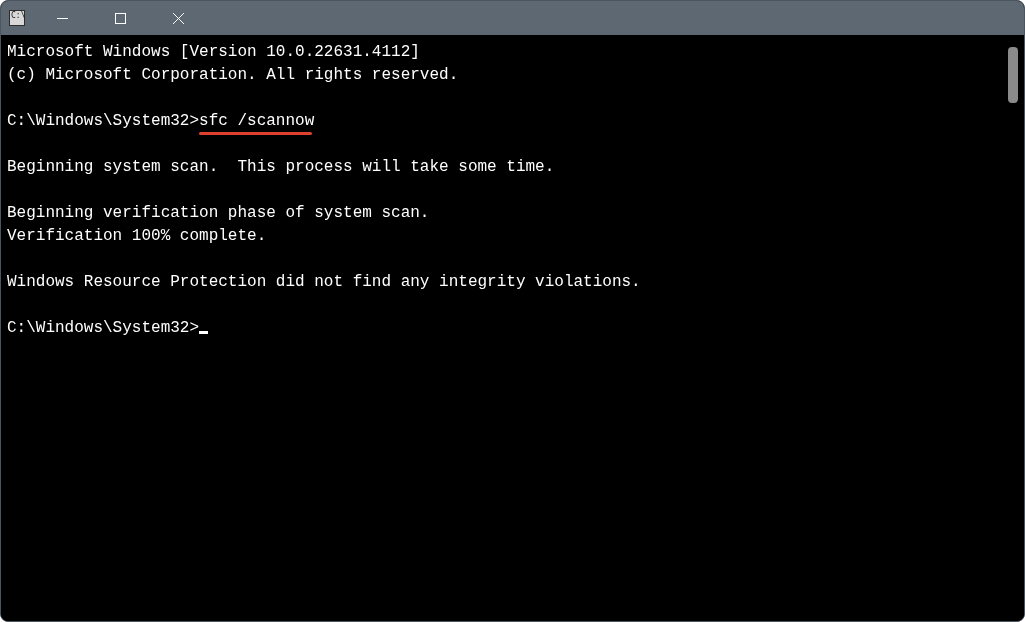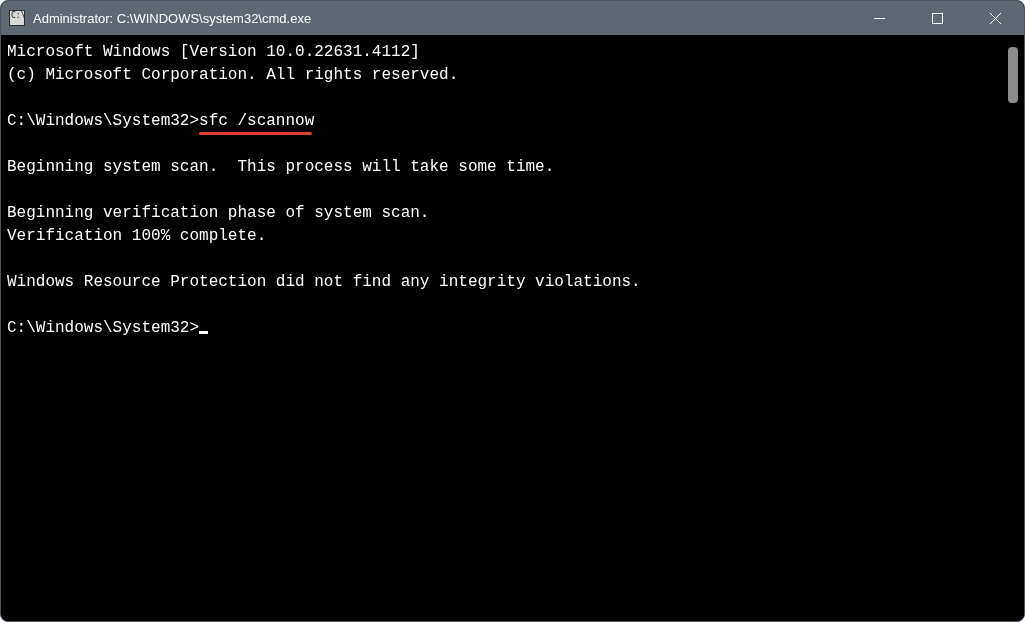--- a/index.html
+++ b/index.html
@@ -139,21 +139,20 @@
       background: #8a8a8a;
       border-radius: 4px;
     }
   </style>
 </head>
 <body>
 
 <div class="window">
   <div class="titlebar">
     <div class="titlebar-icon">C:\</div>
-    <div class="titlebar-title">Administrator: C:\WINDOWS\system32\cmd.exe</div>
     <div class="window-controls">
       <div class="window-control" title="Minimize">
         <svg viewBox="0 0 11 11">
             <line x1="0" y1="5.5" x2="11" y2="5.5"></line>
           </svg>
       </div>
       <div class="window-control" title="Maximize">
         <svg viewBox="0 0 11 11">
             <rect x="0.5" y="0.5" width="10" height="10"></rect>
           </svg>

